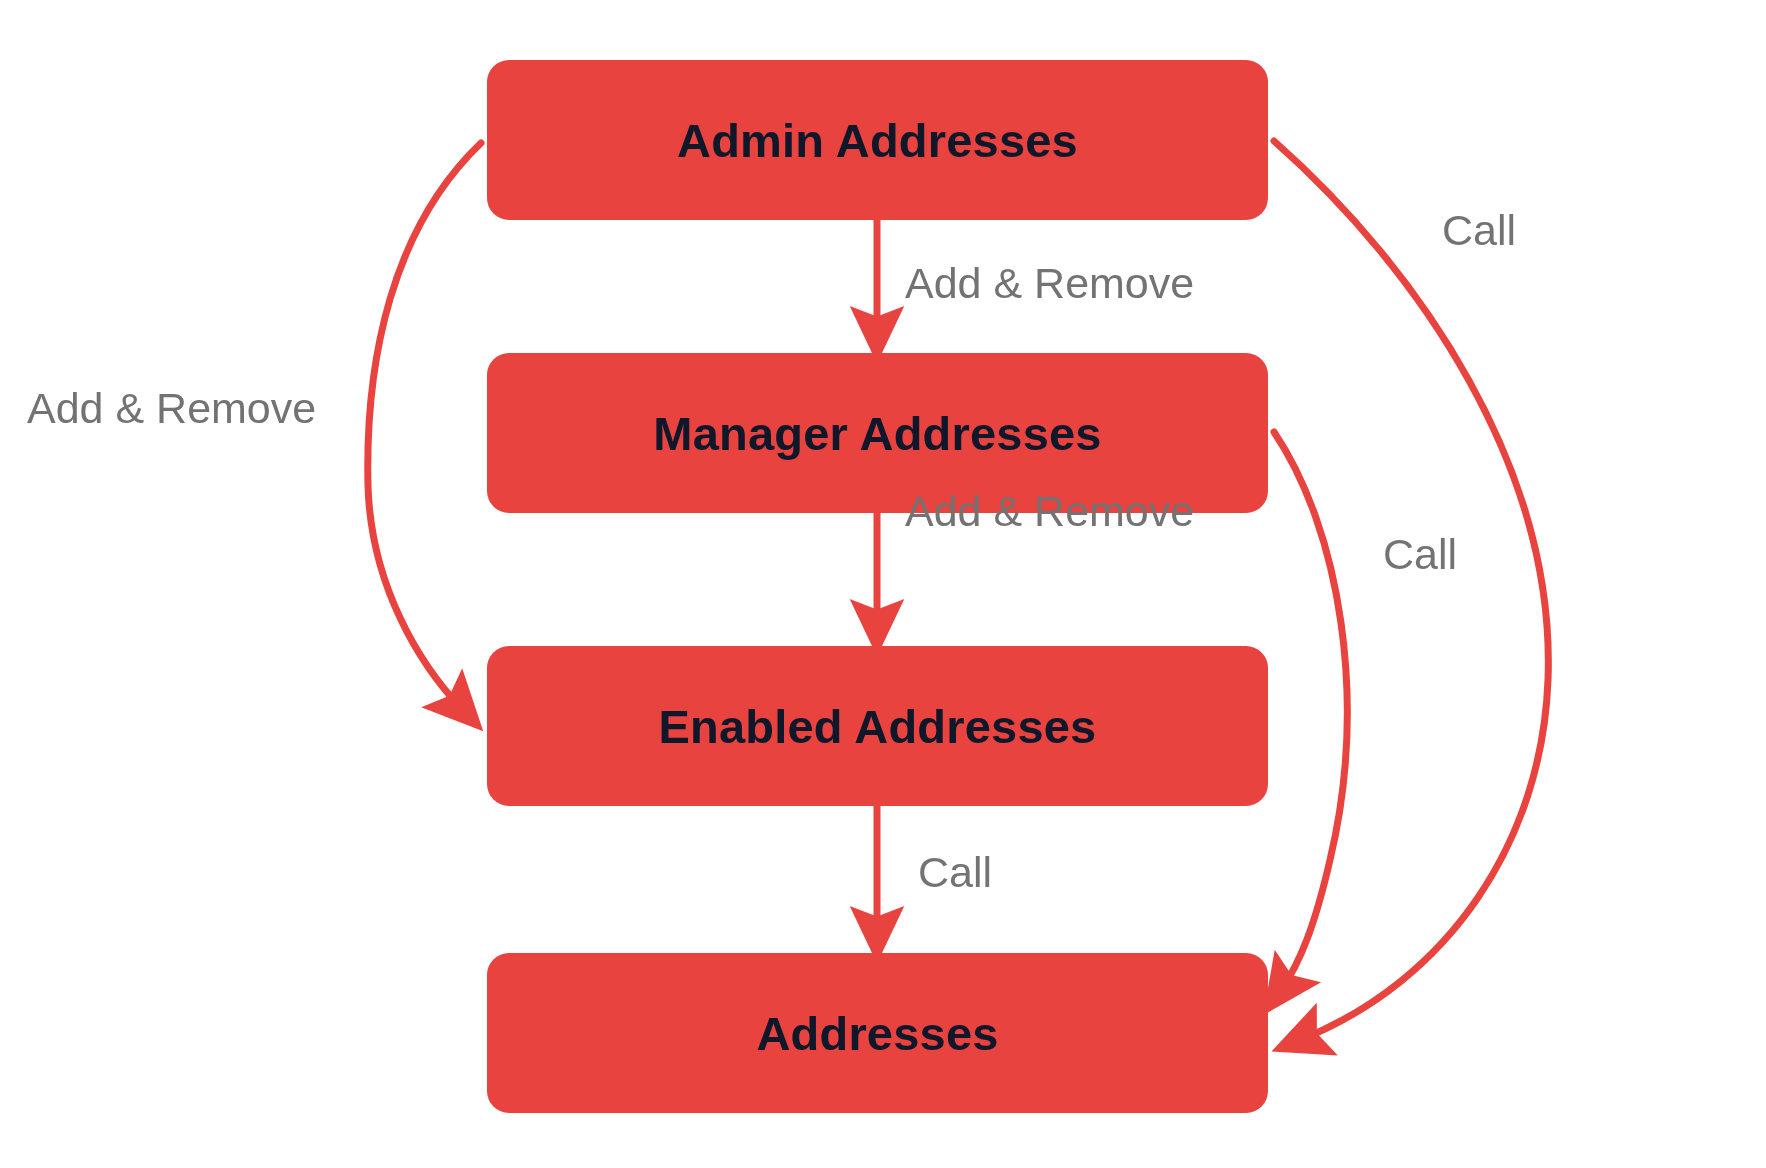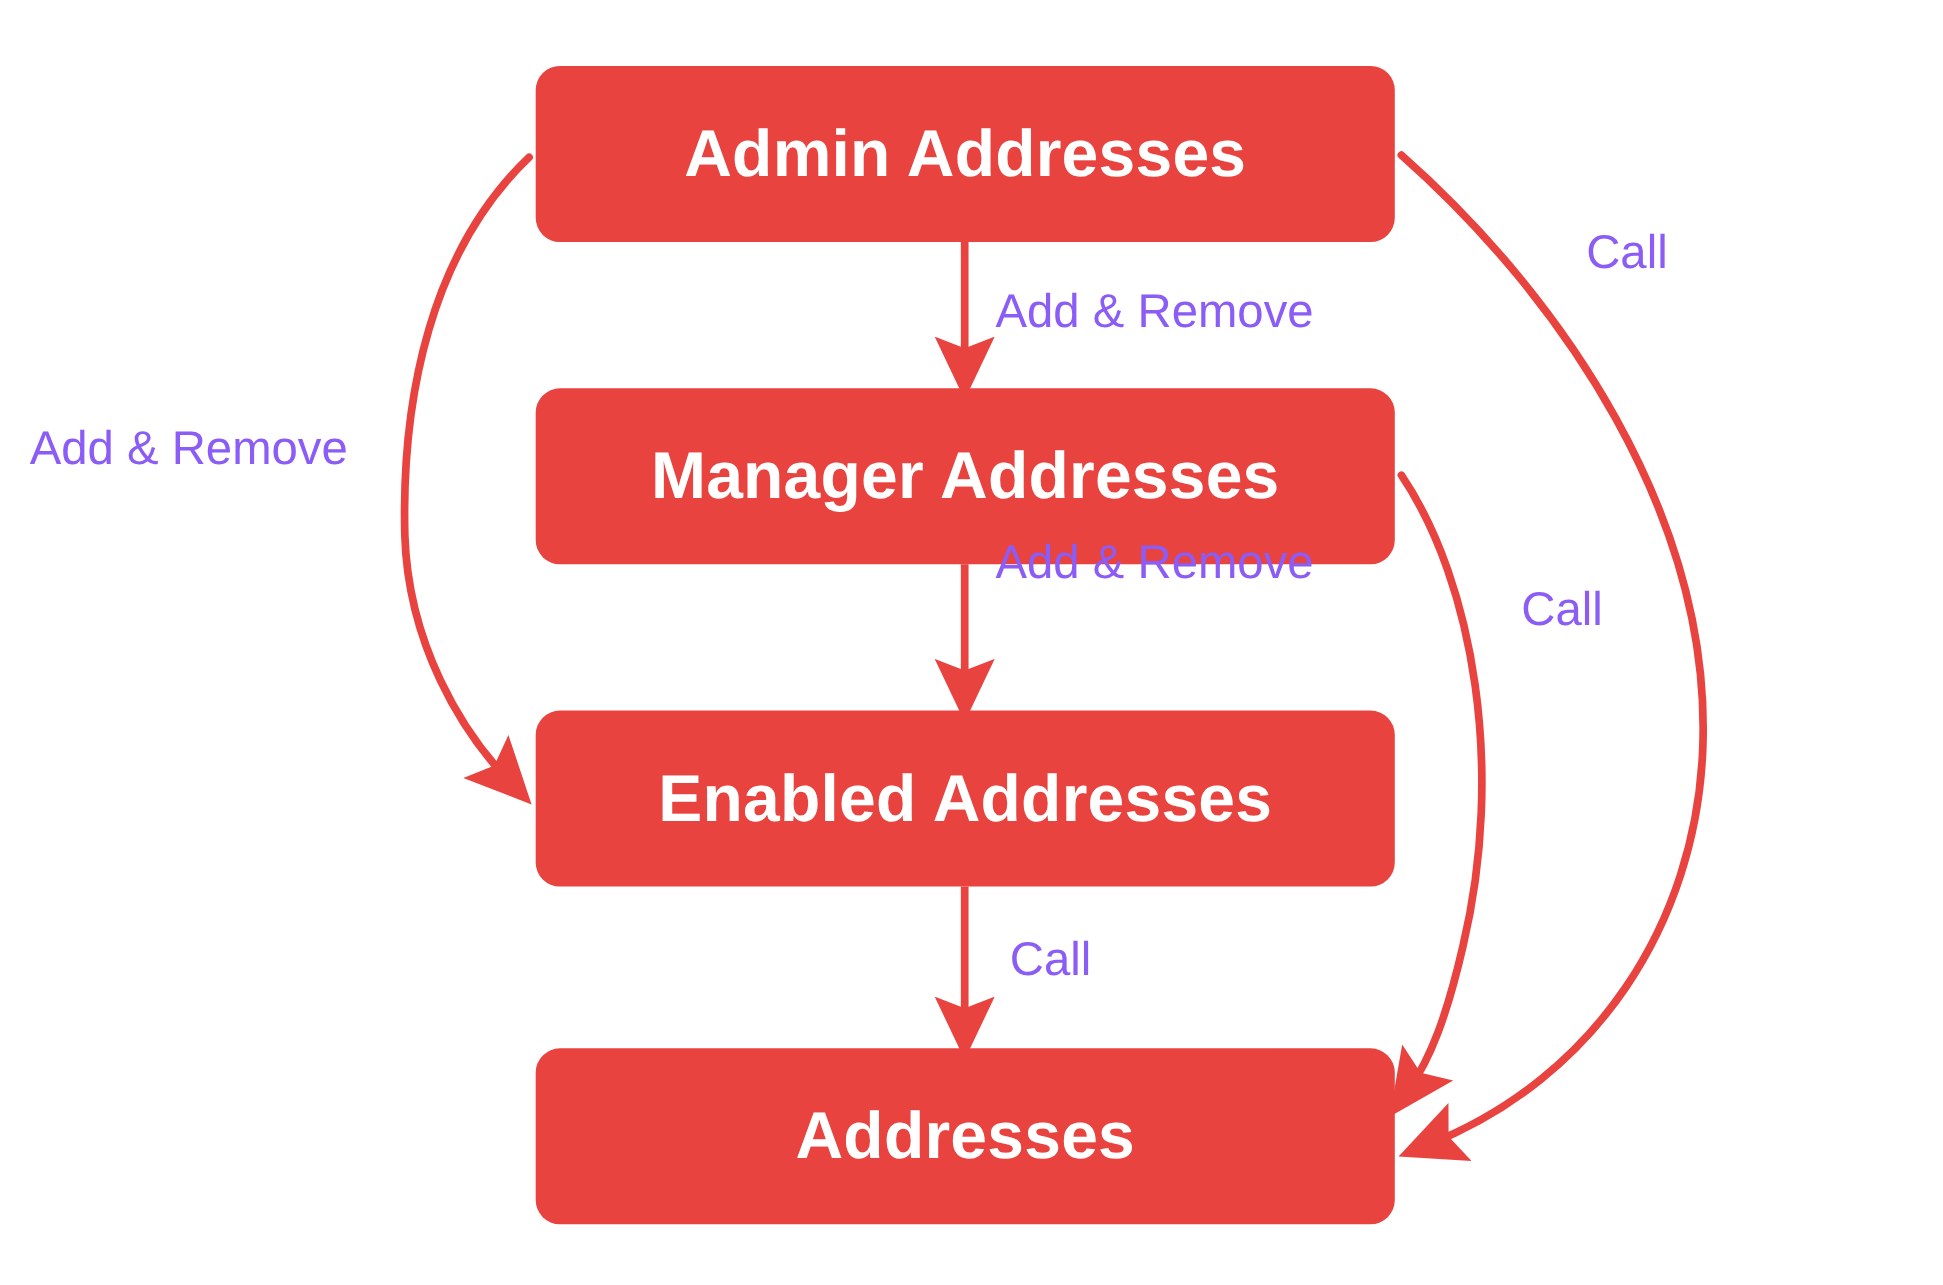--- a/index.html
+++ b/index.html
@@ -32,32 +32,32 @@
     position: absolute;
     box-sizing: border-box;
     background: #e8433f;
     border-radius: 22px;
     display: flex;
     align-items: center;
     justify-content: center;
     z-index: 3;
   }
   .node-label {
-    color: #ffffff;
+    color: #0f172a;
     font-family: "Liberation Sans", sans-serif;
     font-weight: bold;
-    font-size: 60px;
+    font-size: 47px;
     letter-spacing: 0.2px;
     line-height: 1;
     white-space: nowrap;
     text-align: right;
   }
   .edge-label {
     position: absolute;
-    color: #8b5cf6;
+    color: #737373;
     font-family: "Liberation Sans", sans-serif;
     font-weight: normal;
     font-size: 43px;
     line-height: 1;
     white-space: nowrap;
     z-index: 4;
   }
 </style>
 </head>
 <body>

